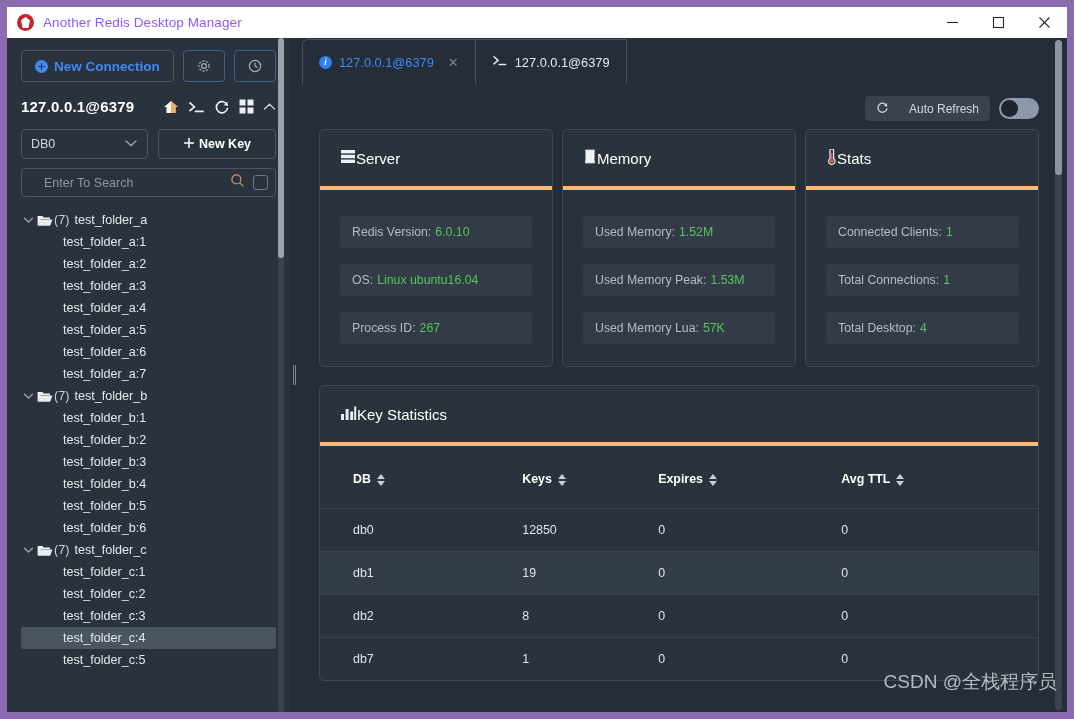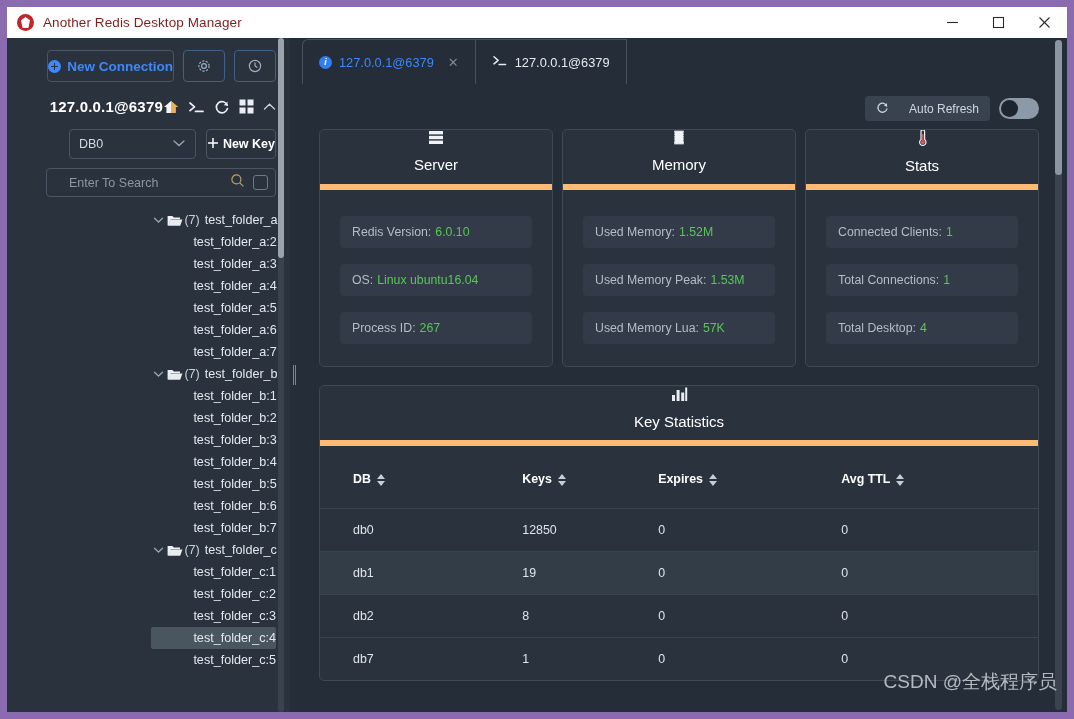--- a/index.html
+++ b/index.html
@@ -26,21 +26,21 @@
     background: #c0262b;
     position: relative; flex: 0 0 auto;
   }
   .tb-logo::before {
     content: ""; position: absolute; left: 4px; top: 3px;
     width: 9px; height: 11px;
     background: #fff;
     clip-path: polygon(50% 0%, 100% 30%, 82% 100%, 18% 100%, 0% 30%);
   }
   .tb-title {
-    font-size: 13.5px; color: #7f1d1d; letter-spacing: .1px;
+    font-size: 13.5px; color: #8b5cf6; letter-spacing: .1px;
   }
   .tb-spacer { flex: 1 1 auto; }
   .wbtn {
     width: 46px; height: 31px;
     display: flex; align-items: center; justify-content: center;
     color: #2a2a2a;
   }
   .wbtn svg { display: block; }
 
   
@@ -49,21 +49,21 @@
     background: #252d38;
     display: flex;
     overflow: hidden;
   }
 
   
   .sidebar {
     width: 283px; flex: 0 0 283px;
     background: #2a323d;
     position: relative;
-    display: flex; flex-direction: column; align-items: flex-end;
+    display: flex; flex-direction: column;
   }
   .conn-row {
     display: flex; gap: 9px; padding: 12px 14px 0 14px;
   }
   .btn-newconn {
     flex: 1 1 auto; height: 32px;
     border: 1px solid #4c5565; border-radius: 4px;
     background: transparent;
     color: #3e88f7; font-size: 13.5px; font-weight: bold;
     display: flex; align-items: center; justify-content: center; gap: 6px;
@@ -216,23 +216,23 @@
   }
 
   .cards {
     display: flex; gap: 9px; padding: 0 6px 0 6px;
   }
   .card {
     flex: 1 1 0; border: 1px solid #3e4956; border-radius: 5px;
     background: #2a323d; overflow: hidden;
   }
   .card-head {
-    height: 60px; display: flex; align-items: center; gap: 8px;
-    padding: 0 20px; border-bottom: 6px solid #fdba74;
-    font-size: 15px; color: #ffffff; flex-direction: column;
+    height: 60px; display: flex; align-items: center; 
+    padding: 0 20px; border-bottom: 4px solid #fdba74;
+    font-size: 15px; color: #ffffff;
   }
   .card-body { padding: 26px 20px 22px 20px; }
   .kv {
     height: 32px; background: #323b47; border-radius: 4px;
     display: flex; align-items: center; padding: 0 12px;
     font-size: 12.3px; color: #b3bcc8; margin-bottom: 16px;
   }
   .kv:last-child { margin-bottom: 0; }
   .kv b { font-weight: normal; color: #57c759; margin-left: 4px; }
 
@@ -406,20 +406,23 @@
             <span class="tree-folder-ic">
               <svg width="16" height="13" viewBox="0 0 16 13">
                 <path d="M0.6 11.6 V2 H5.4 L6.8 3.6 H13 V5.2 H3.8 L1.6 11.6 Z" fill="#eef1f5"></path>
                 <path d="M3.4 5.6 H15.4 L13.2 11.8 H1.2 Z" fill="#e9edf2"></path>
               </svg>
             </span>
             <span class="tree-count">(7)</span>
             <span>test_folder_a</span>
           </div>
           <div class="tree-row leaf">
+            <span>test_folder_a:1</span>
+          </div>
+          <div class="tree-row leaf">
             <span>test_folder_a:2</span>
           </div>
           <div class="tree-row leaf">
             <span>test_folder_a:3</span>
           </div>
           <div class="tree-row leaf">
             <span>test_folder_a:4</span>
           </div>
           <div class="tree-row leaf">
             <span>test_folder_a:5</span>
@@ -453,23 +456,20 @@
             <span>test_folder_b:3</span>
           </div>
           <div class="tree-row leaf">
             <span>test_folder_b:4</span>
           </div>
           <div class="tree-row leaf">
             <span>test_folder_b:5</span>
           </div>
           <div class="tree-row leaf">
             <span>test_folder_b:6</span>
-          </div>
-          <div class="tree-row leaf">
-            <span>test_folder_b:7</span>
           </div>
           <div class="tree-row folder">
             <span class="tree-chev"><svg width="11" height="8" viewBox="0 0 11 8">
                 <path d="M1.5 2.3 L5.5 6 L9.5 2.3" fill="none" stroke="#9aa5b4" stroke-width="1.3" stroke-linecap="round"></path>
               </svg></span>
             <span class="tree-folder-ic">
               <svg width="16" height="13" viewBox="0 0 16 13">
                 <path d="M0.6 11.6 V2 H5.4 L6.8 3.6 H13 V5.2 H3.8 L1.6 11.6 Z" fill="#eef1f5"></path>
                 <path d="M3.4 5.6 H15.4 L13.2 11.8 H1.2 Z" fill="#e9edf2"></path>
               </svg>

